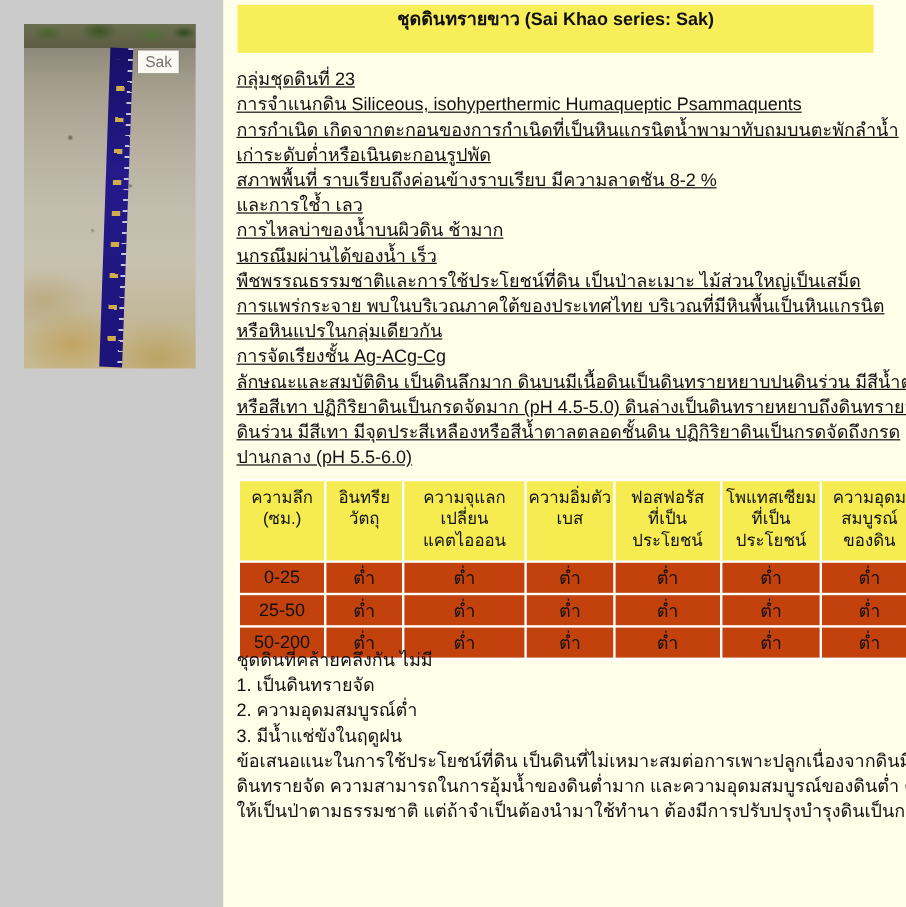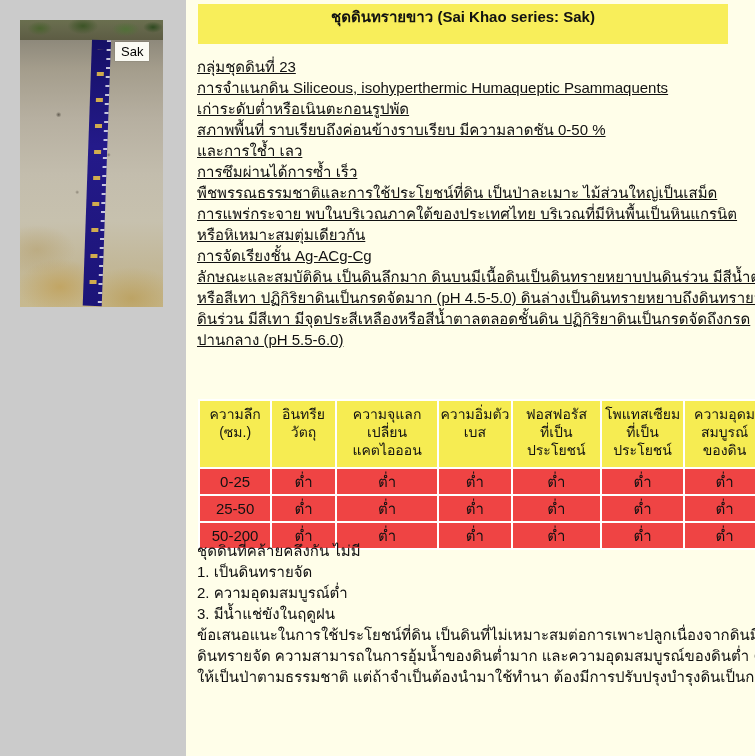--- a/index.html
+++ b/index.html
@@ -39,21 +39,21 @@
   }
   .tape::before{ 
     content:"";position:absolute;right:0;top:0;width:4px;height:100%;
     background:repeating-linear-gradient(180deg, rgba(255,255,255,.75) 0 1.5px, rgba(255,255,255,0) 1.5px 9px);
   }
   .tape::after{ 
     content:"";position:absolute;left:6px;top:10px;width:7px;height:calc(100% - 14px);
     background:repeating-linear-gradient(180deg, rgba(228,188,72,0) 0 22px, rgba(228,188,72,.9) 22px 26px);
   }
   .sak-label{
-    position:absolute;left:95px;top:22px;background:#FAFAF3;color:#000000;
+    position:absolute;left:95px;top:22px;background:#FAFAF3;color:#737373;
     font-size:13px;padding:1px 6px;line-height:17px;box-shadow:0 0 1px rgba(0,0,0,.35);
   }
 
   
   .title-bar{
     position:absolute;left:198px;top:4px;width:530px;height:40px;
     background:#F8EE5A;text-align:center;font-weight:bold;font-size:15px;line-height:26px;
   }
 
   
@@ -65,21 +65,21 @@
     position:absolute;left:198px;top:399px;
     border-collapse:separate;border-spacing:2px;background:#FFFFFF;
     table-layout:fixed;width:568px;
   }
   .soil-table th{
     background:#F6EC52;font-weight:normal;font-size:14px;line-height:18px;
     vertical-align:top;text-align:center;padding:4px 1px 2px 1px;height:60px;
     white-space:pre-line;
   }
   .soil-table td{
-    background:#ef4444;font-size:15px;text-align:center;vertical-align:middle;
+    background:#c2410c;font-size:15px;text-align:center;vertical-align:middle;
     height:25px;padding:0;
   }
 
   
   .footer{position:absolute;left:197px;top:540px;width:548px;font-size:15px;line-height:21px;}
   .footer .line{height:21px;white-space:nowrap;}
 </style>
 </head>
 <body>
 
@@ -91,27 +91,29 @@
       <div class="tape"></div>
       <div class="sak-label">Sak</div>
     </div>
   </div>
 
   <div class="title-bar">ชุดดินทรายขาว (Sai Khao series: Sak)</div>
 
   <div class="desc">
     <div class="line">กลุ่มชุดดินที่ 23</div>
     <div class="line">การจำแนกดิน Siliceous, isohyperthermic Humaqueptic Psammaquents</div>
+    <div class="line">การกำเนิด เกิดจากตะกอนของการกำเนิดที่เป็นหินแกรนิตน้ำพามาทับถมบนตะพักลำน้ำ</div>
     <div class="line">เก่าระดับต่ำหรือเนินตะกอนรูปพัด</div>
-    <div class="line">สภาพพื้นที่ ราบเรียบถึงค่อนข้างราบเรียบ มีความลาดชัน 0-50 %</div>
+    <div class="line">สภาพพื้นที่ ราบเรียบถึงค่อนข้างราบเรียบ มีความลาดชัน 8-2 %</div>
     <div class="line">และการใช้ำ เลว</div>
-    <div class="line">การซึมผ่านได้การซ้ำ เร็ว</div>
+    <div class="line">การไหลบ่าของน้ำบนผิวดิน ช้ามาก</div>
+    <div class="line">นกรณึมผ่านได้ของน้ำ เร็ว</div>
     <div class="line">พืชพรรณธรรมชาติและการใช้ประโยชน์ที่ดิน เป็นป่าละเมาะ ไม้ส่วนใหญ่เป็นเสม็ด</div>
     <div class="line">การแพร่กระจาย พบในบริเวณภาคใต้ของประเทศไทย บริเวณที่มีหินพื้นเป็นหินแกรนิต</div>
-    <div class="line">หรือหิเหมาะสมตุ่มเดียวกัน</div>
+    <div class="line">หรือหินแปรในกลุ่มเดียวกัน</div>
     <div class="line">การจัดเรียงชั้น Ag-ACg-Cg</div>
     <div class="line">ลักษณะและสมบัติดิน เป็นดินลึกมาก ดินบนมีเนื้อดินเป็นดินทรายหยาบปนดินร่วน มีสีน้ำตาล ปนเทา</div>
     <div class="line">หรือสีเทา ปฏิกิริยาดินเป็นกรดจัดมาก (pH 4.5-5.0) ดินล่างเป็นดินทรายหยาบถึงดินทรายหยาบปน</div>
     <div class="line">ดินร่วน มีสีเทา มีจุดประสีเหลืองหรือสีน้ำตาลตลอดชั้นดิน ปฏิกิริยาดินเป็นกรดจัดถึงกรด</div>
     <div class="line">ปานกลาง (pH 5.5-6.0)</div>
   </div>
 
   <table class="soil-table">
     <colgroup>
       <col style="width:65px">

